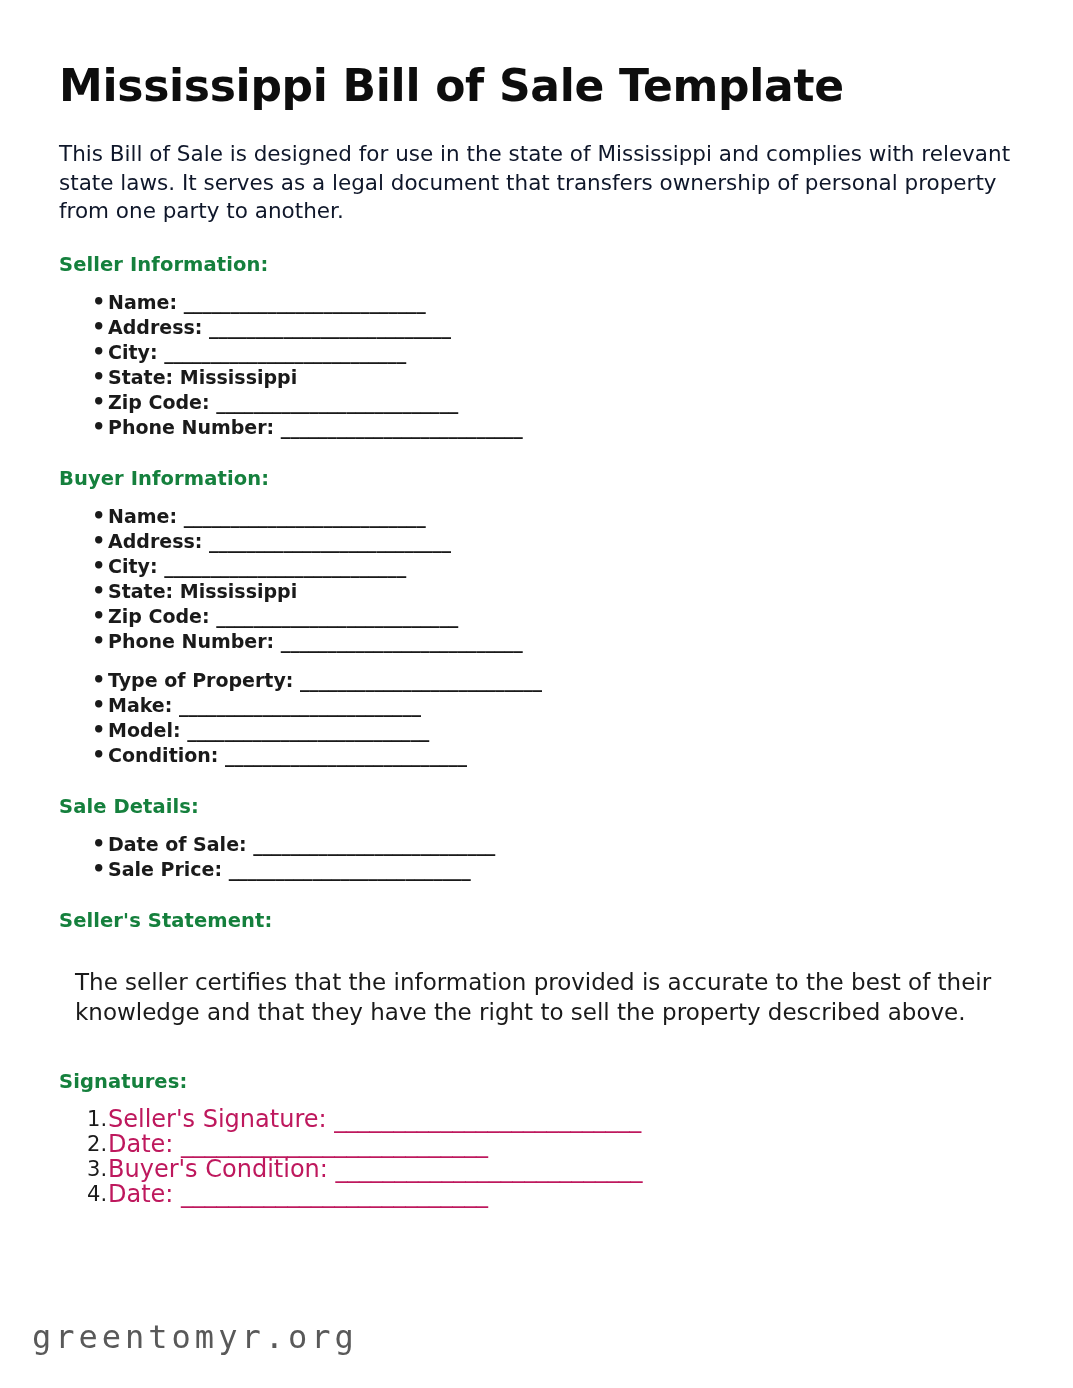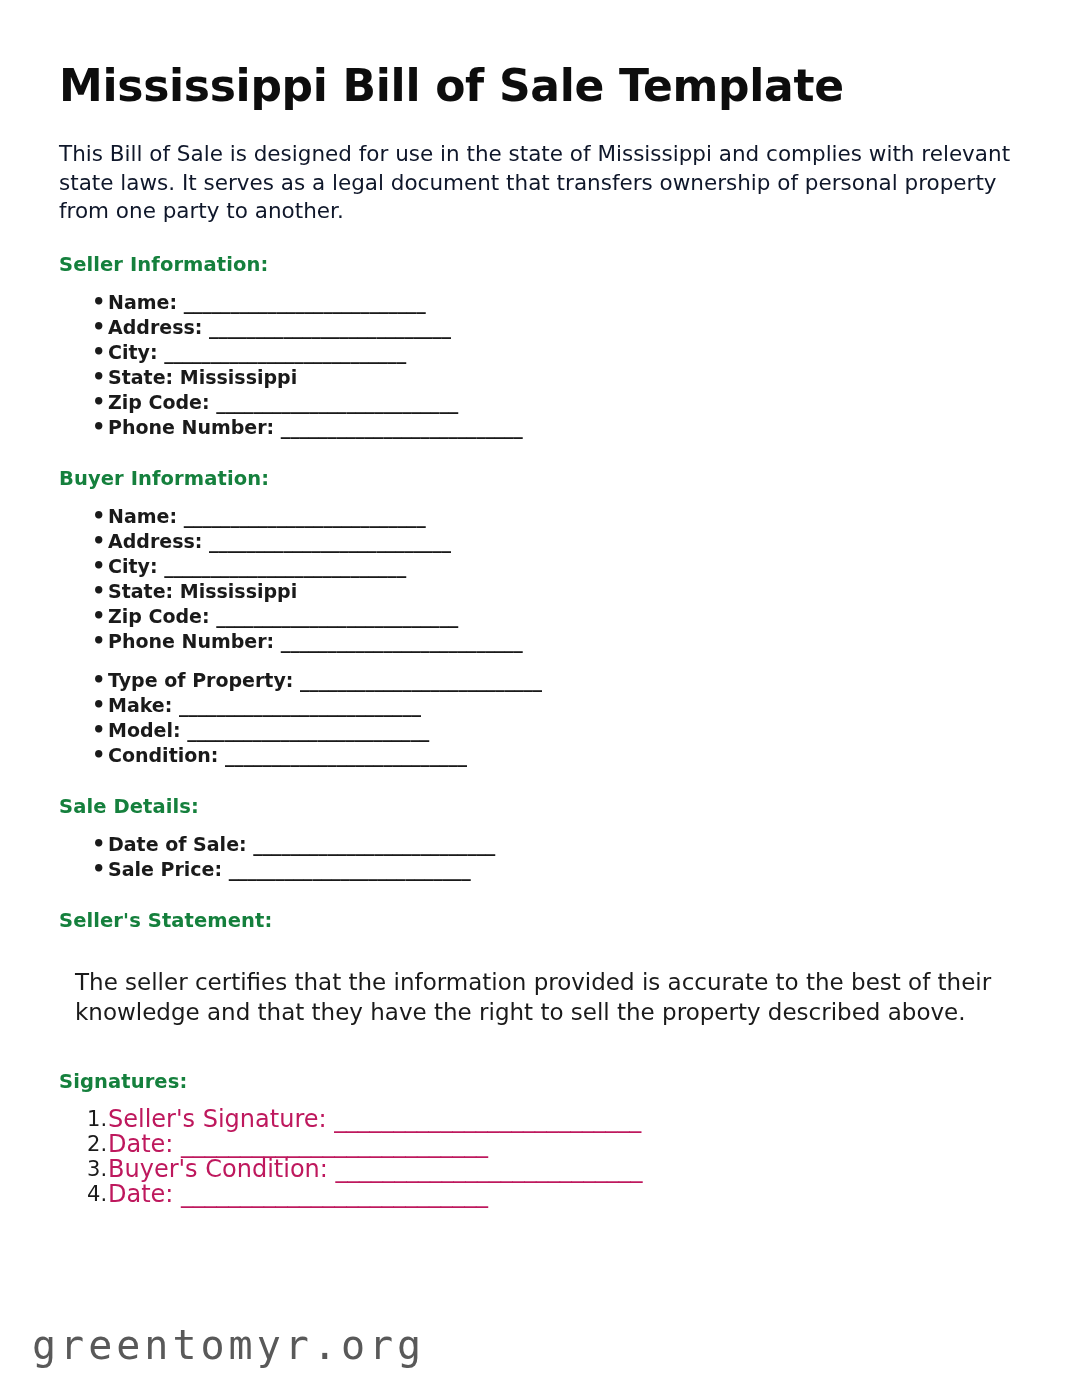--- a/index.html
+++ b/index.html
@@ -115,23 +115,23 @@
     color: #1a1a1a;
   }
 
   .blank {
     letter-spacing: -0.2px;
   }
 
   .watermark {
     position: absolute;
     left: 32px;
-    bottom: 20px;
+    bottom: 32px;
     font-family: "DejaVu Sans Mono", "Liberation Mono", monospace;
-    font-size: 40px;
+    font-size: 32px;
     letter-spacing: 4px;
     color: #595959;
     white-space: nowrap;
   }
 </style>
 </head>
 <body>
 
 <div class="page">
 

